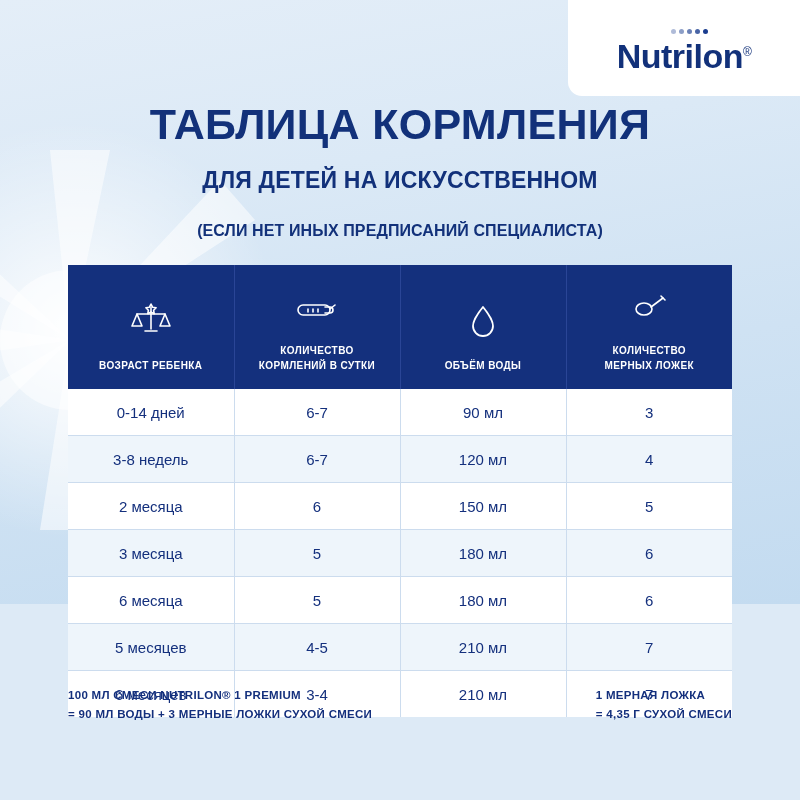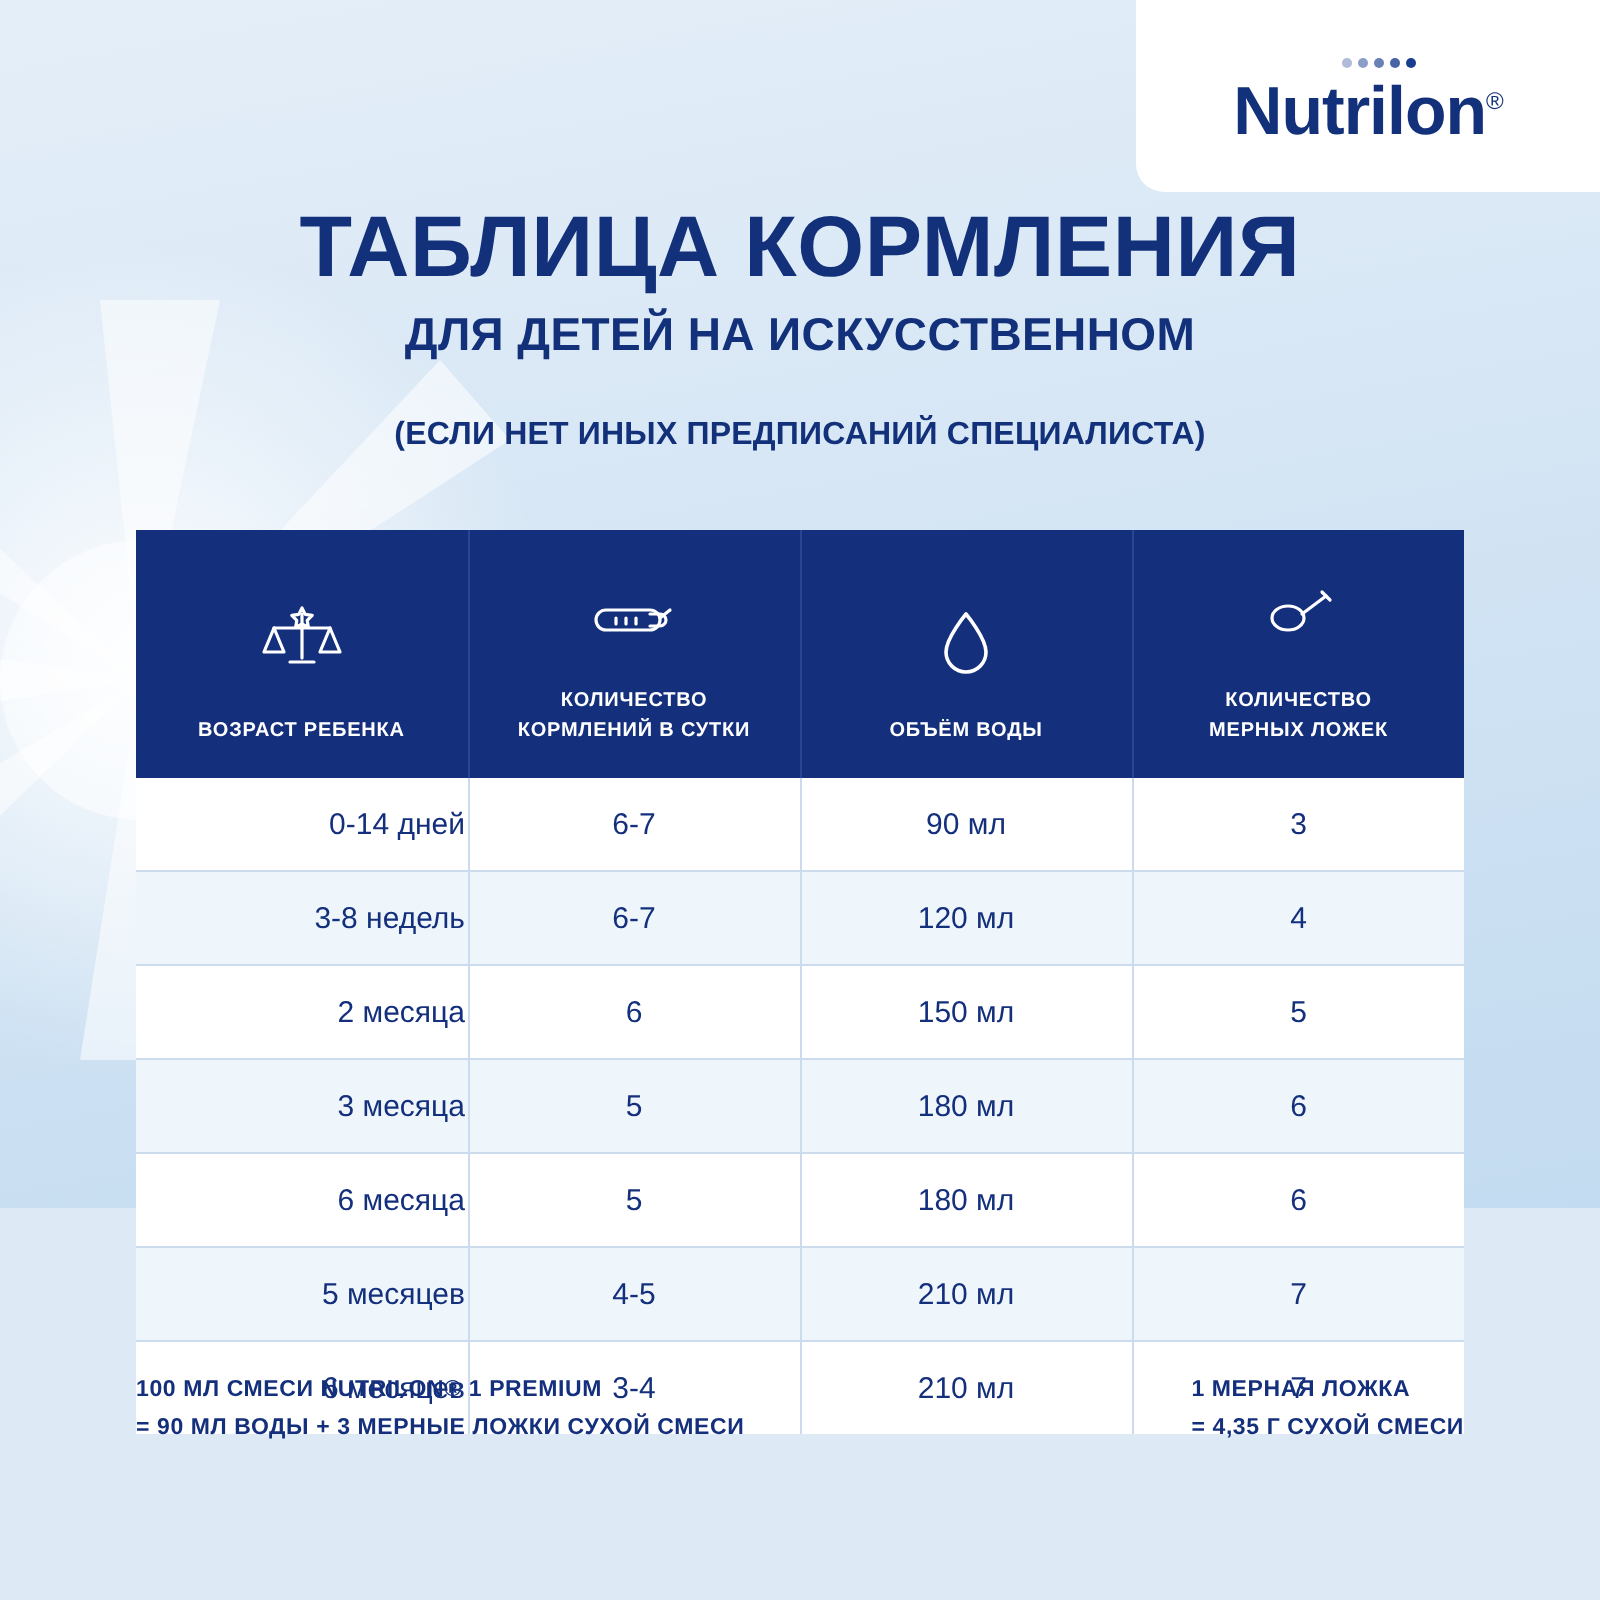--- a/index.html
+++ b/index.html
@@ -84,21 +84,21 @@
     text-align: center;
     color: #12317a;
   }
   .title-main {
     font-size: 43px;
     font-weight: bold;
     letter-spacing: 0.3px;
     line-height: 40px;
   }
   .title-sub {
-    margin-top: 10px;
+    margin-top: 23px;
     font-size: 23px;
     font-weight: bold;
     line-height: 27px;
     letter-spacing: 0.2px;
   }
   .title-note {
     margin-top: 28px;
     font-size: 16px;
     font-weight: bold;
     letter-spacing: 0.1px;
@@ -140,21 +140,21 @@
     font-size: 15px;
     color: #14307d;
     border-right: 1px solid #ccdcee;
     border-bottom: 1px solid #ccdcee;
   }
   .table td:last-child { border-right: none; }
   .table tbody tr:nth-child(odd) td { background: #ffffff; }
   .table tbody tr:nth-child(even) td { background: #eef5fb; }
   .table tbody tr:last-child td { border-bottom: none; }
   .table td.first-col {
-    text-align: right;
+    text-align: center;
   }
 
   .footnotes {
     position: absolute;
     left: 68px;
     top: 686px;
     width: 664px;
     color: #14307d;
     font-size: 11.5px;
     font-weight: bold;

